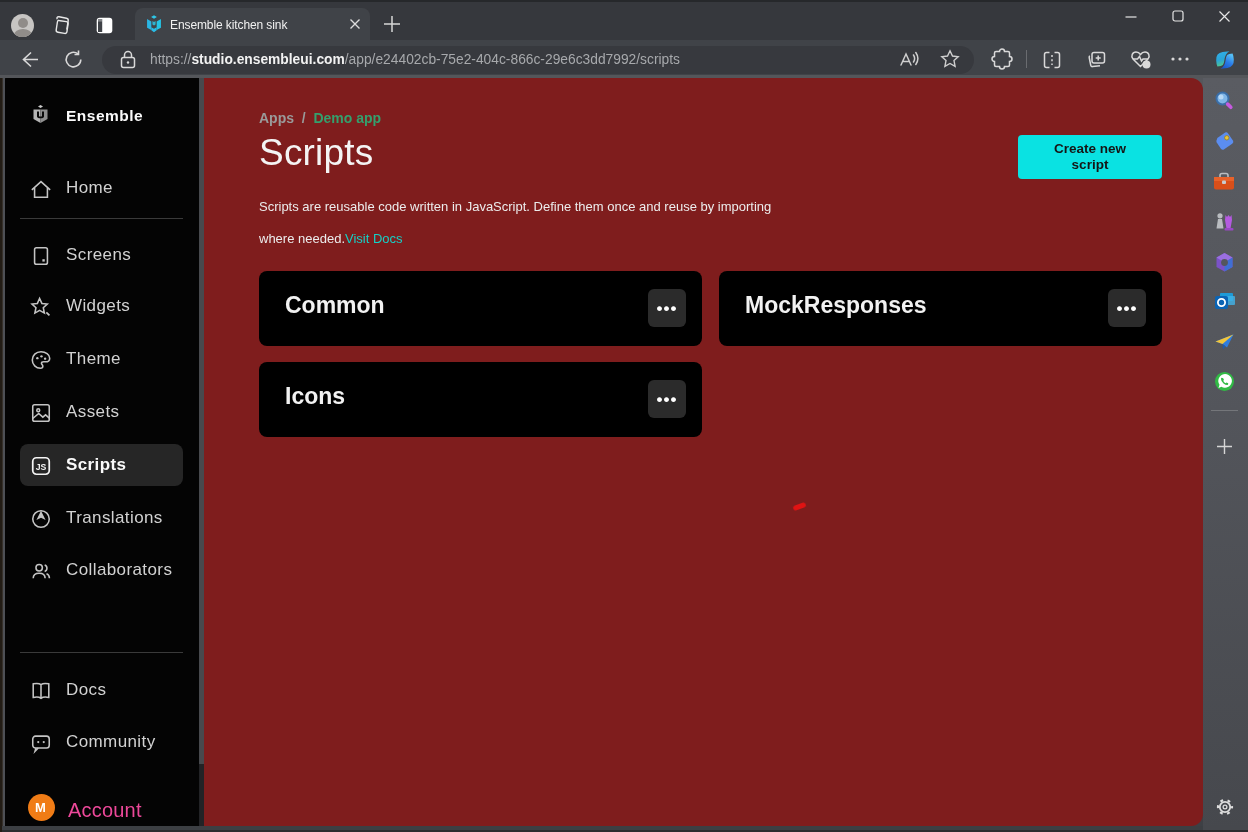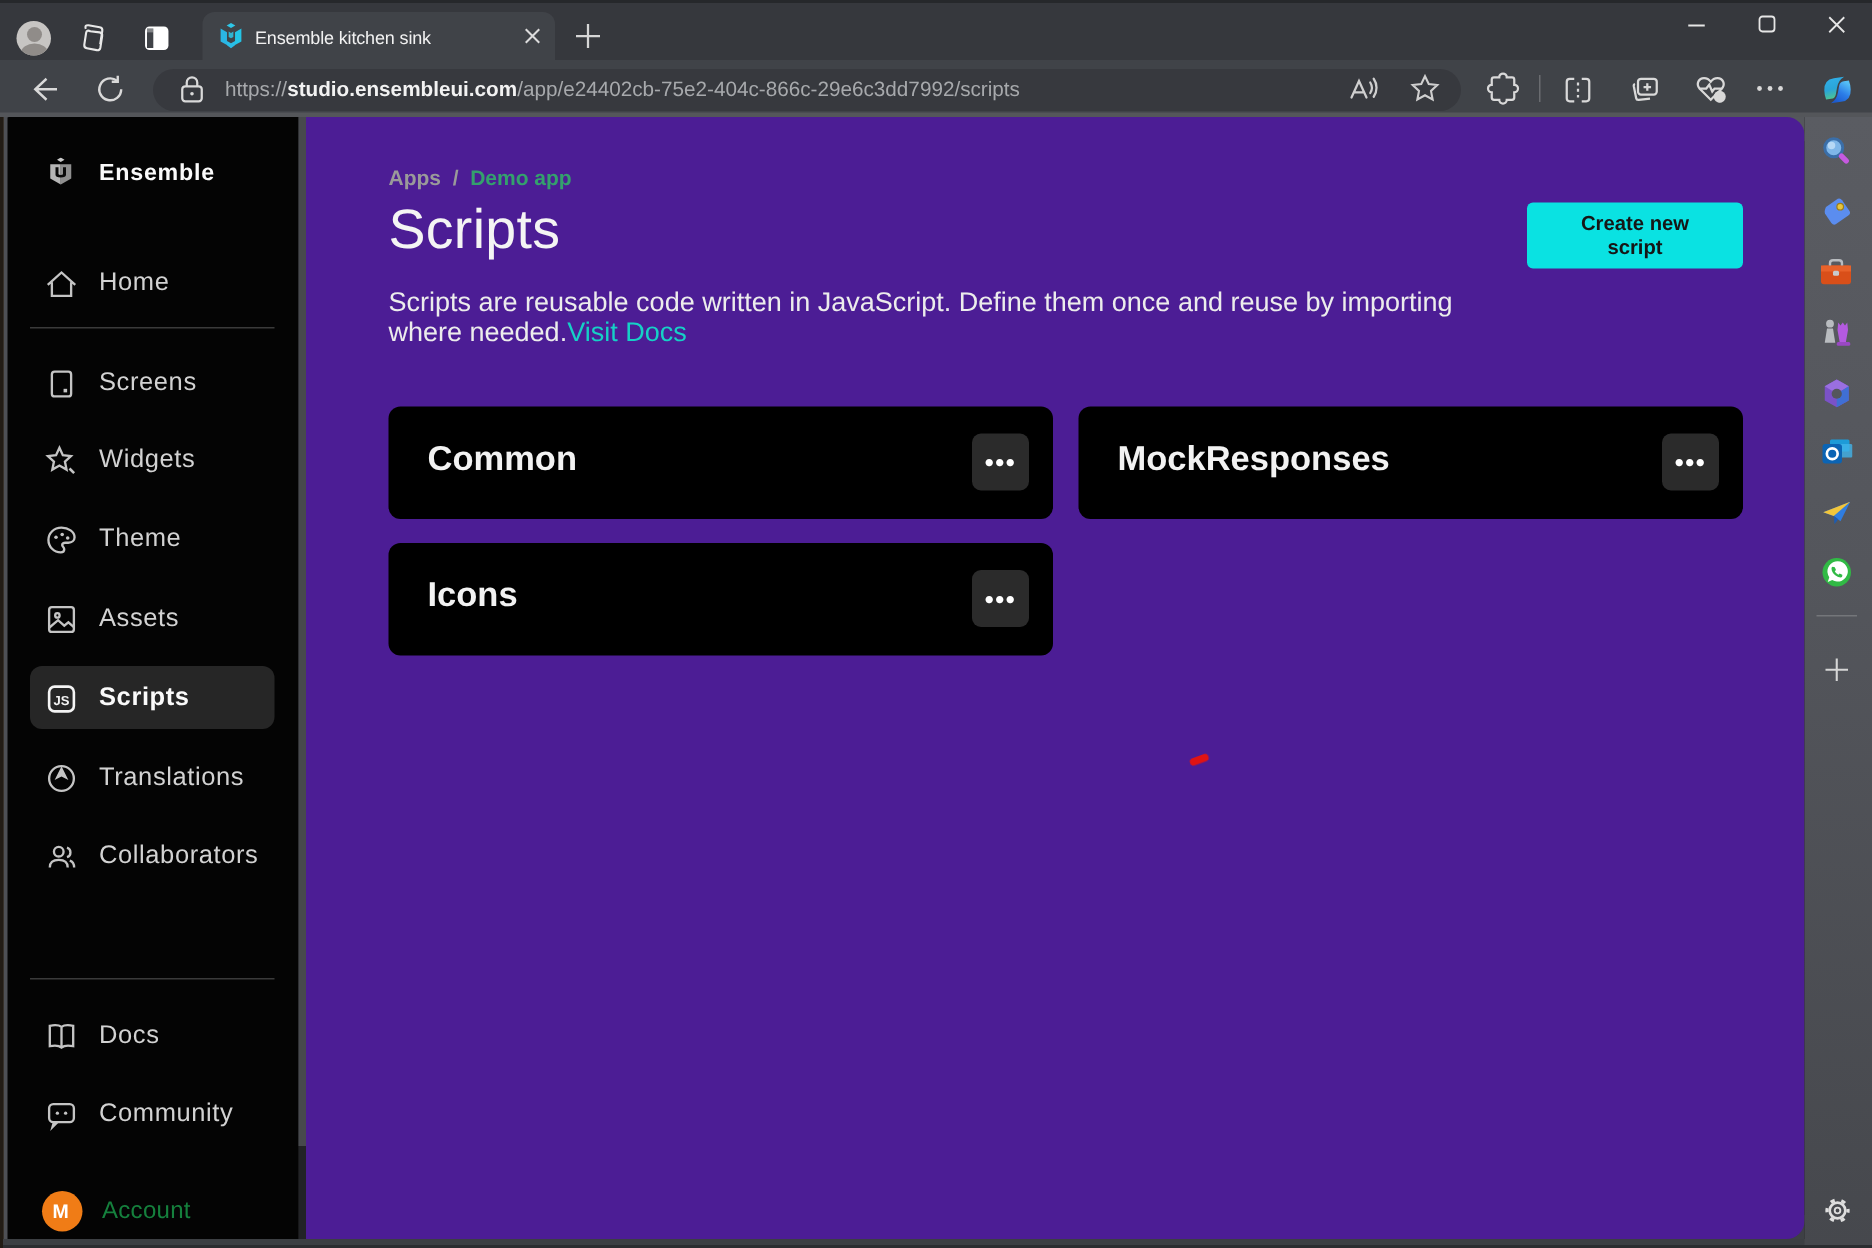--- a/index.html
+++ b/index.html
@@ -13,36 +13,36 @@
   #tab { left:135px; top:8px; width:235px; height:32px; background:#404348;
          border-radius:8px 8px 0 0; }
   #tabtitle { left:170px; top:18px; font-size:12px; color:#f1f1f1; letter-spacing:-0.1px;}
   #addr { left:102px; top:46px; width:872px; height:28px; border-radius:14px; background:#37393e; }
   #urltext { left:150px; top:52px; font-size:13.8px; color:#a7a9ac; letter-spacing:0px; }
   #urltext b { color:#f2f2f2; font-weight:700; }
   #main { left:0; top:78px; width:1248px; height:748px; }
   #appnav { position:absolute; left:0; top:0; width:199px; height:748px; background:#040404; border-top-left-radius:6px; }
   #navsb { position:absolute; left:199px; top:0; width:5px; height:748px; background:#222326; }
   #navsbthumb { position:absolute; left:199px; top:0; width:5px; height:686px; background:#47494d; }
-  #page { position:absolute; left:204px; top:0; width:999px; height:748px; background:#4c1d95; border-radius:0 12px 12px 0; }
+  #page { position:absolute; left:204px; top:0; width:999px; height:748px; background:#7f1d1d; border-radius:0 12px 12px 0; }
   #cornerTR { position:absolute; left:1189px; top:0; width:14px; height:16px; background:#55575c; }
   #cornerBR { position:absolute; left:1189px; top:732px; width:14px; height:16px; background:#3e4045; }
   #cornerTL { position:absolute; left:0; top:0; width:16px; height:14px; background:#55575c; }
   #leftframe { position:absolute; left:0; top:0; width:5px; height:748px;
     background:linear-gradient(90deg,#221c15 0px,#221c15 2px,#37312a 2px,#37312a 3px,#4e5055 3px,#4e5055 5px); }
   #edgebar { position:absolute; left:1203px; top:0px; width:45px; height:754px;
      background:linear-gradient(180deg,#5a5c62 0%,#54565c 40%,#46484d 100%); }
   .navitem { position:absolute; left:20px; width:163px; height:42px; color:#d2d2d2; }
   .navitem .ic { position:absolute; left:10px; top:10px; width:22px; height:22px; }
   .navitem .lbl { position:absolute; left:46px; top:10px; font-size:17px; letter-spacing:0.4px; }
   .navdiv { position:absolute; left:20px; width:163px; height:1px; background:#3a3a3a; }
   .crumb { position:absolute; left:55px; top:32px; font-size:14px; font-weight:700; color:#9a9a9a; }
   .crumb .green { color:#34a06d; }
   h1 { position:absolute; left:55px; top:54px; font-size:37px; font-weight:400; color:#f4f4f4; letter-spacing:0.2px;}
-  .para { position:absolute; left:55px; top:113px; font-size:18px; color:#ececec; line-height:20px; letter-spacing:0px;}
+  .para { position:absolute; left:55px; top:113px; font-size:13px; color:#ececec; line-height:32px; letter-spacing:0px;}
   .para a { color:#16d0c6; text-decoration:none; }
   #newbtn { position:absolute; left:814px; top:57px; width:144px; height:44px; background:#0ae2e2;
      border-radius:4px; color:#161616; font-size:13.5px; font-weight:700; text-align:center;
      line-height:16px; padding-top:6px; }
   .card { position:absolute; width:443px; height:75px; background:#000; border-radius:8px; }
   .card .t { position:absolute; left:26px; top:21px; font-size:23px; font-weight:700; color:#f2f2f2; letter-spacing:0px;}
   .card .dots { position:absolute; right:16px; top:18px; width:38px; height:38px; background:#2b2b2b;
      border-radius:6px; color:#fff; text-align:center; font-size:17px; font-weight:700; line-height:40px; letter-spacing:1px;}
   #reddash { position:absolute; left:589px; top:426px; width:13px; height:5px; background:#e01313;
      border-radius:2.5px; transform:rotate(-20deg); filter:blur(0.4px); }
@@ -249,21 +249,21 @@
       <svg class="ic" viewBox="0 0 24 24" fill="none" stroke="#c4c4c4" stroke-width="1.7">
           <rect x="3" y="4.5" width="18" height="13" rx="3"></rect>
           <circle cx="9" cy="11" r="1.2" fill="#c4c4c4" stroke="none"></circle>
           <circle cx="15" cy="11" r="1.2" fill="#c4c4c4" stroke="none"></circle>
           <path d="M6.5 17.5 L5.5 21 L9 17.5"></path>
         </svg>
       <div class="lbl">Community</div>
     </div>
     <div class="abs" style="left:28px; top:716px; width:27px; height:27px; border-radius:50%; background:#f07c16;"></div>
     <div class="abs" style="left:35px; top:722px; font-size:13px; font-weight:700; color:#fff;">M</div>
-    <div class="abs" style="left:68px; top:721px; font-size:16px; color:#15803d; letter-spacing:0.2px;">Account</div>
+    <div class="abs" style="left:68px; top:721px; font-size:20px; color:#ec4899; letter-spacing:0.2px;">Account</div>
   </div>
   <div id="navsb"></div>
   <div id="navsbthumb"></div>
   <div id="page">
     <div class="crumb">Apps&nbsp;&nbsp;/&nbsp;&nbsp;<span class="green">Demo app</span></div>
     <h1>Scripts</h1>
     <div class="para">Scripts are reusable code written in JavaScript. Define them once and reuse by importing<br>where needed.<a>Visit Docs</a></div>
     <div id="newbtn">Create new<br>script</div>
     <div class="card" style="left:55px; top:193px;">
         <div class="t">Common</div>

